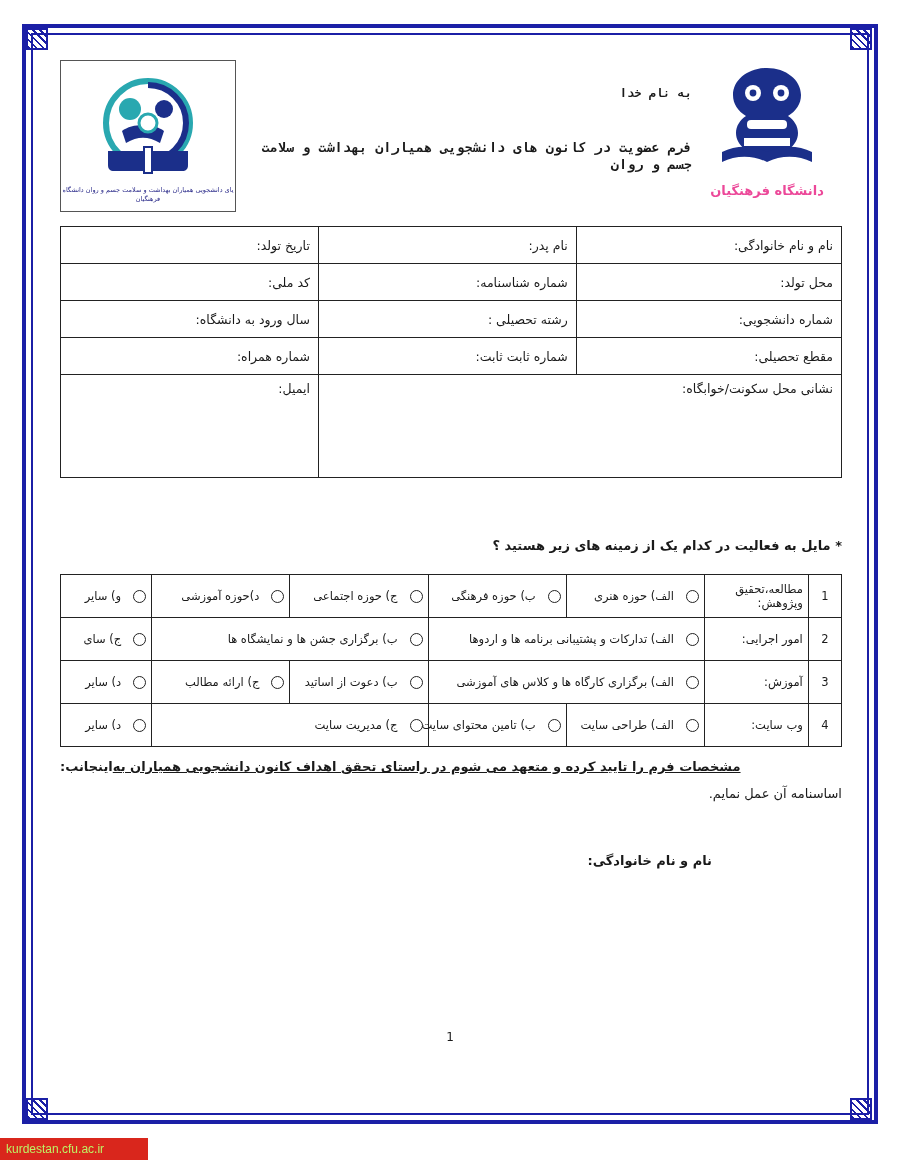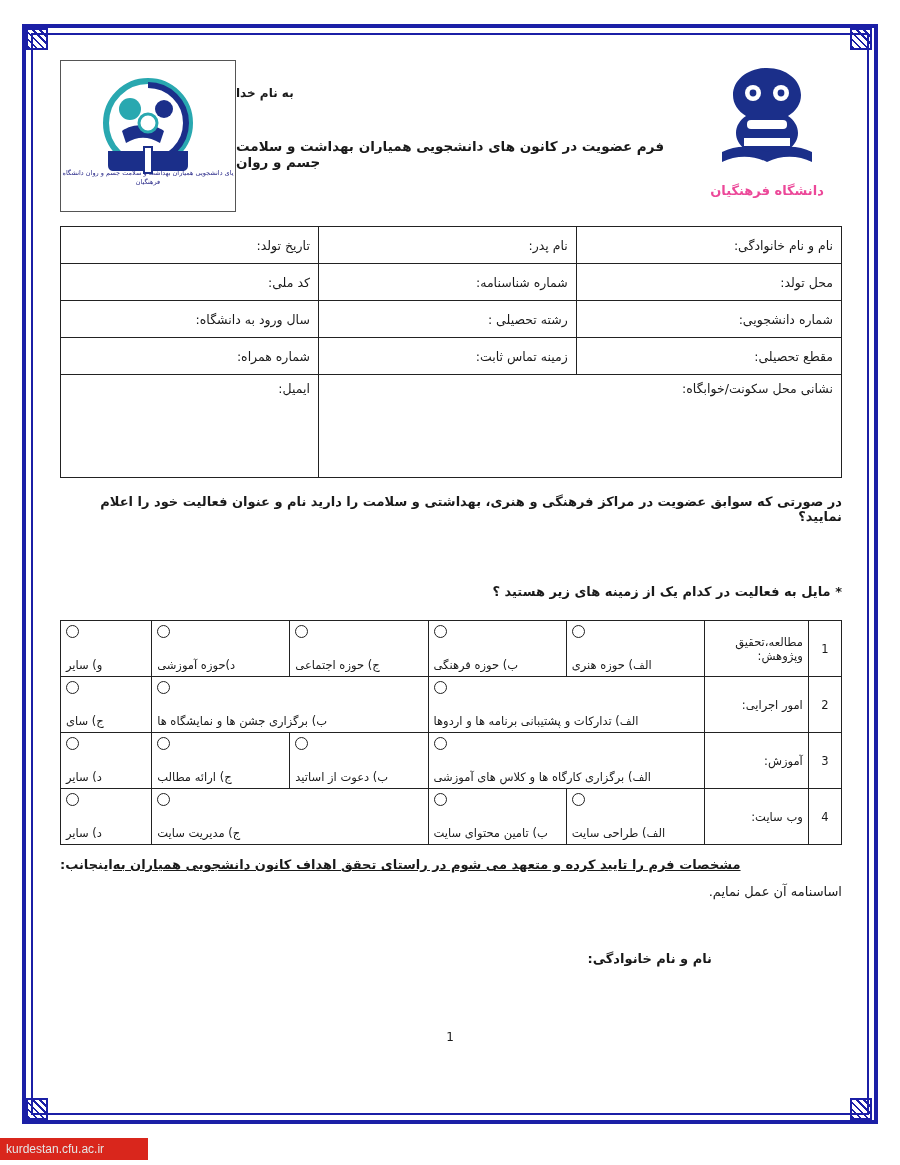--- a/index.html
+++ b/index.html
@@ -72,30 +72,31 @@
     overflow: hidden;
     background: #fff;
   }
   .logo-art {
     position: absolute;
     left: 50%; top: 14px;
     transform: translateX(-50%);
   }
   .logo-caption {
     position: absolute;
-    left: 0; right: 0; bottom: 23px;
+    left: 0; right: 0; bottom: 6px;
     text-align: center;
     font-size: 6.5px;
     line-height: 1.5;
     color: #2b2b8a;
   }
   .header-center {
     flex: 1;
-    text-align: left;
+    text-align: right;
     padding-top: 26px;
+    font-family: Liberation Mono, monospace;
   }
   .besmeh {
     font-size: 12px;
     font-weight: bold;
     margin-bottom: 38px;
   }
   .form-title {
     font-size: 13.5px;
     font-weight: bold;
     letter-spacing: 0;
@@ -155,24 +156,23 @@
     border: 1px solid #222;
     font-size: 11.5px;
     padding: 4px 5px;
     vertical-align: middle;
     height: 34px;
   }
   td.num { width: 20px; text-align: center; font-size: 12px; }
   td.rowlabel { width: 86px; text-align: right; font-size: 11.5px; }
   .opt {
     display: flex;
-    align-items: flex-end;
+    align-items: center;
     justify-content: flex-start;
-    gap: 20px;
-    flex-direction: column;
+    gap: 12px;
   }
   .circle {
     display: inline-block;
     width: 11px; height: 11px;
     border: 1px solid #222;
     border-radius: 50%;
     flex: 0 0 auto;
   }
   .opt-text { white-space: nowrap; }
 
@@ -206,21 +206,21 @@
     text-align: center;
     font-size: 12px;
   }
 
   
   .urlbar {
     position: absolute;
     left: 0; top: 1138px;
     width: 148px; height: 22px;
     background: #d9261c;
-    color: #e5e5e5;
+    color: #bef264;
     font-family: "Liberation Sans", sans-serif;
     font-size: 12px;
     direction: ltr;
     display: flex;
     align-items: center;
     padding-left: 6px;
     box-sizing: border-box;
   }
 </style>
 </head>
@@ -293,31 +293,30 @@
         <td>شماره شناسنامه:</td>
         <td>کد ملی:</td>
       </tr>
       <tr>
         <td>شماره دانشجویی:</td>
         <td>رشته تحصیلی :</td>
         <td>سال ورود به دانشگاه:</td>
       </tr>
       <tr>
         <td>مقطع تحصیلی:</td>
-        <td>زمینه تماس ثابت:</td>
+        <td>شماره ثابت ثابت:</td>
         <td>شماره همراه:</td>
       </tr>
       <tr>
         <td class="addr" colspan="2">نشانی محل سکونت/خوابگاه:</td>
         <td class="addr">ایمیل:</td>
       </tr>
     </tbody>
       </table>
 
-    <div class="q-line">در صورتی که سوابق عضویت در مراکز فرهنگی و هنری، بهداشتی و سلامت را دارید نام و عنوان فعالیت خود را اعلام نمایید؟</div>
     <div class="q-gap"></div>
 
     <div class="q-line2">* مایل به فعالیت در کدام یک از زمینه های زیر هستید ؟</div>
 
     <table class="areas">
       <tbody>
           <tr>
         <td class="num">1</td>
         <td class="rowlabel">مطالعه،تحقیق وپژوهش:</td>
         <td style="width:118px">

